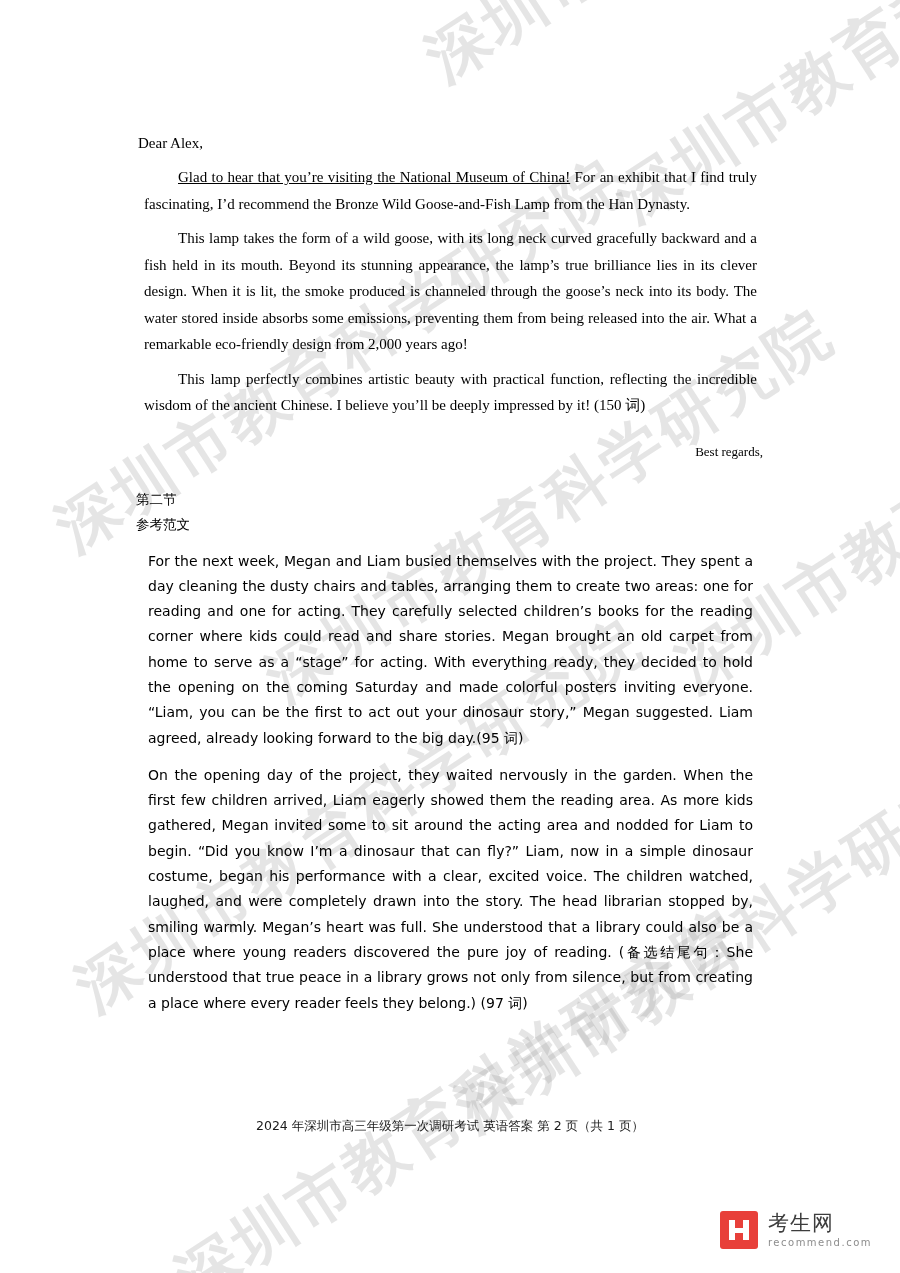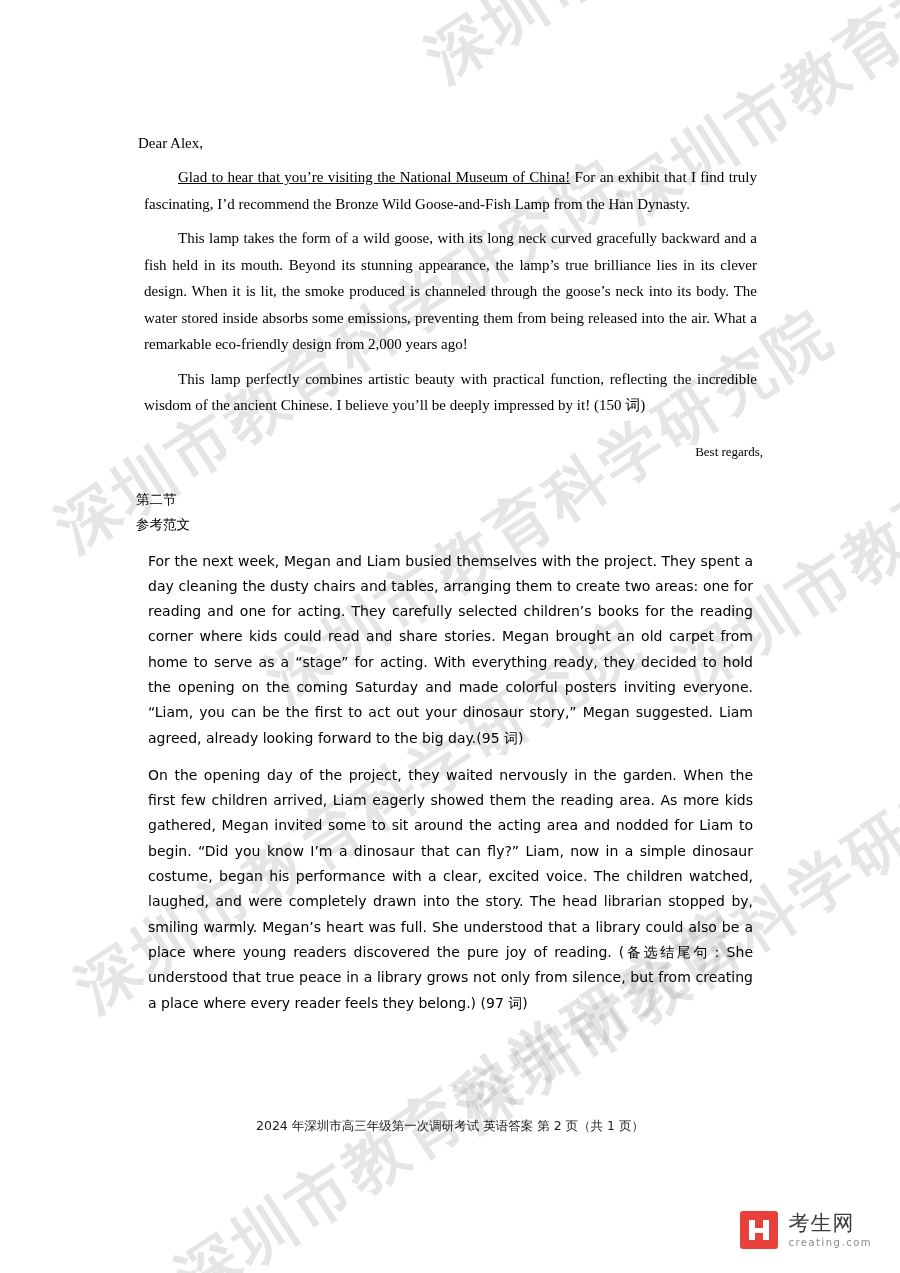--- a/index.html
+++ b/index.html
@@ -207,15 +207,15 @@
 
   <div class="footer">2024 年深圳市高三年级第一次调研考试  英语答案  第 2 页（共 1 页）</div>
 </div>
 
 <div class="logo">
   <div class="logo-mark">
     <div class="logo-bar"></div>
   </div>
   <div class="logo-text">
     <div class="logo-title">考生网</div>
-    <div class="logo-sub">creating.com</div>
+    <div class="logo-sub">recommend.com</div>
   </div>
 </div>
 
 </body></html>

